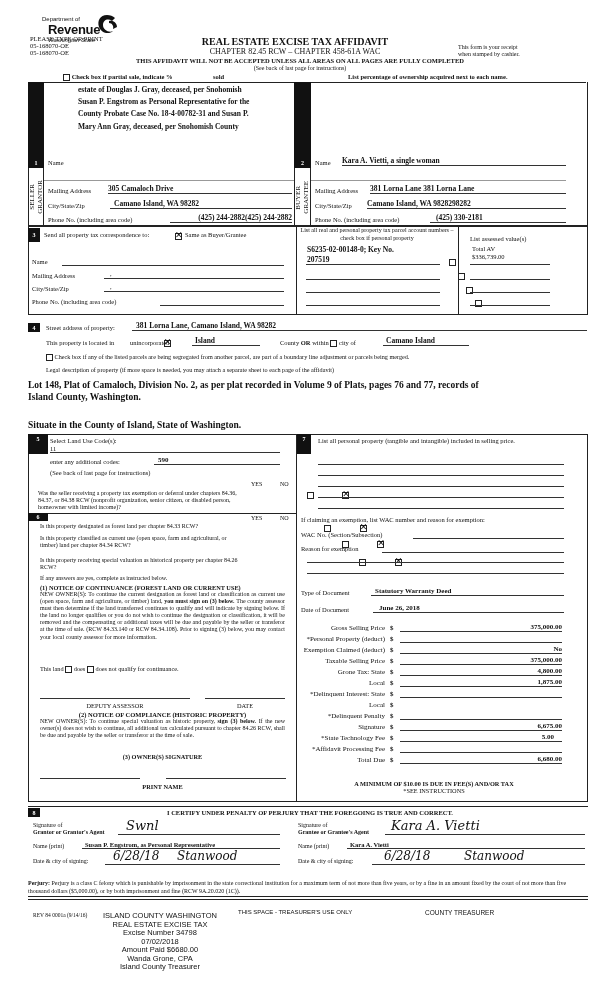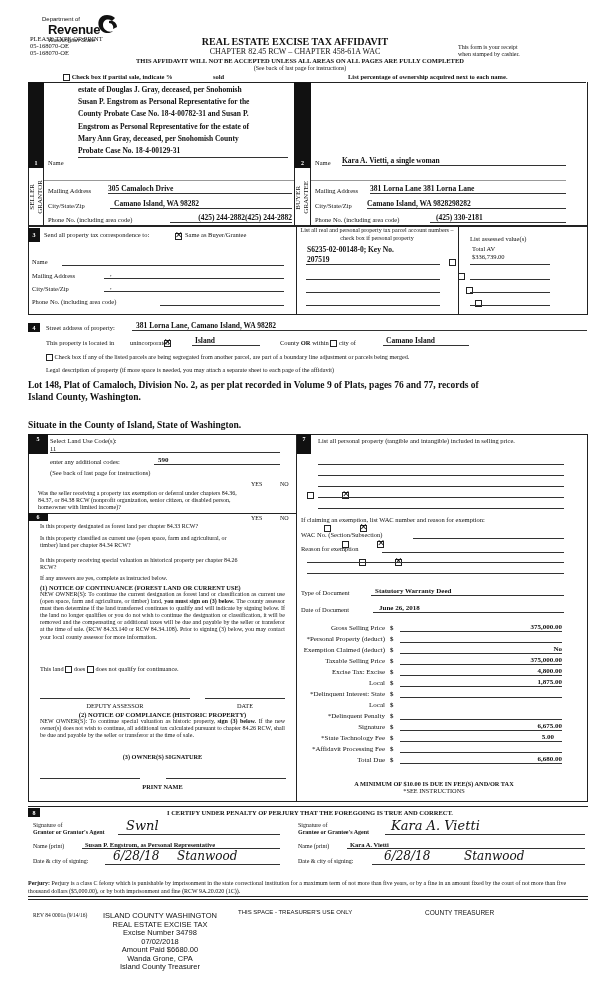--- a/index.html
+++ b/index.html
@@ -56,23 +56,21 @@
 
 <div class="abs blk" style="left:28px;top:82px;width:16px;height:86px;">1</div>
 <div class="abs" style="left:28px;top:168px;width:16px;height:58px;border-right:1px solid #222;display:flex;align-items:center;justify-content:center;">
   <div class="vert"><span>SELLER</span><br><span>GRANTOR</span></div>
 </div>
 <div class="abs" style="left:48px;top:159px;font-size:6.5px;">Name</div>
 <div class="abs b" style="left:78px;top:84px;width:210px;font-size:7.5px;line-height:12.2px;">
   <div>estate of Douglas J. Gray, deceased, per Snohomish</div>
   <div>Susan P. Engstrom as Personal Representative for the</div>
   <div>County Probate Case No. 18-4-00782-31 and Susan P.</div>
-  <div>Engstrom as Personal Representative for the estate of</div>
   <div>Mary Ann Gray, deceased, per Snohomish County</div>
-  <div class="line">Probate Case No. 18-4-00129-31</div>
 </div>
 <div class="abs" style="left:44px;top:180px;width:250px;border-top:1px solid #999;"></div>
 <div class="abs" style="left:48px;top:187px;font-size:6.5px;">Mailing Address</div>
 <div class="abs b line" style="left:108px;top:184px;width:184px;font-size:7.5px;">305 Camaloch Drive</div>
 <div class="abs" style="left:48px;top:202px;font-size:6.5px;">City/State/Zip</div>
 <div class="abs b line" style="left:110px;top:199px;width:182px;font-size:7.5px;padding-left:4px;">Camano Island, WA 98282</div>
 <div class="abs" style="left:48px;top:216px;font-size:6.5px;">Phone No. (including area code)</div>
 <div class="abs b line" style="left:170px;top:213px;width:122px;font-size:7.5px;text-align:right;">(425) 244-2882(425) 244-2882</div>
 
 
@@ -258,21 +256,21 @@
   <span class="lbl">Exemption Claimed (deduct)</span>
   <span class="dol">$</span>
   <span class="val">No</span>
 </div>
 <div class="money-row" style="top:655px;">
   <span class="lbl">Taxable Selling Price</span>
   <span class="dol">$</span>
   <span class="val">375,000.00</span>
 </div>
 <div class="money-row" style="top:666px;">
-  <span class="lbl">Excise Tax:  Excise</span>
+  <span class="lbl">Grone Tax:  State</span>
   <span class="dol">$</span>
   <span class="val">4,800.00</span>
 </div>
 <div class="money-row" style="top:677px;">
   <span class="lbl">Local</span>
   <span class="dol">$</span>
   <span class="val">1,875.00</span>
 </div>
 <div class="money-row" style="top:688px;">
   <span class="lbl">*Delinquent Interest:  State</span>

